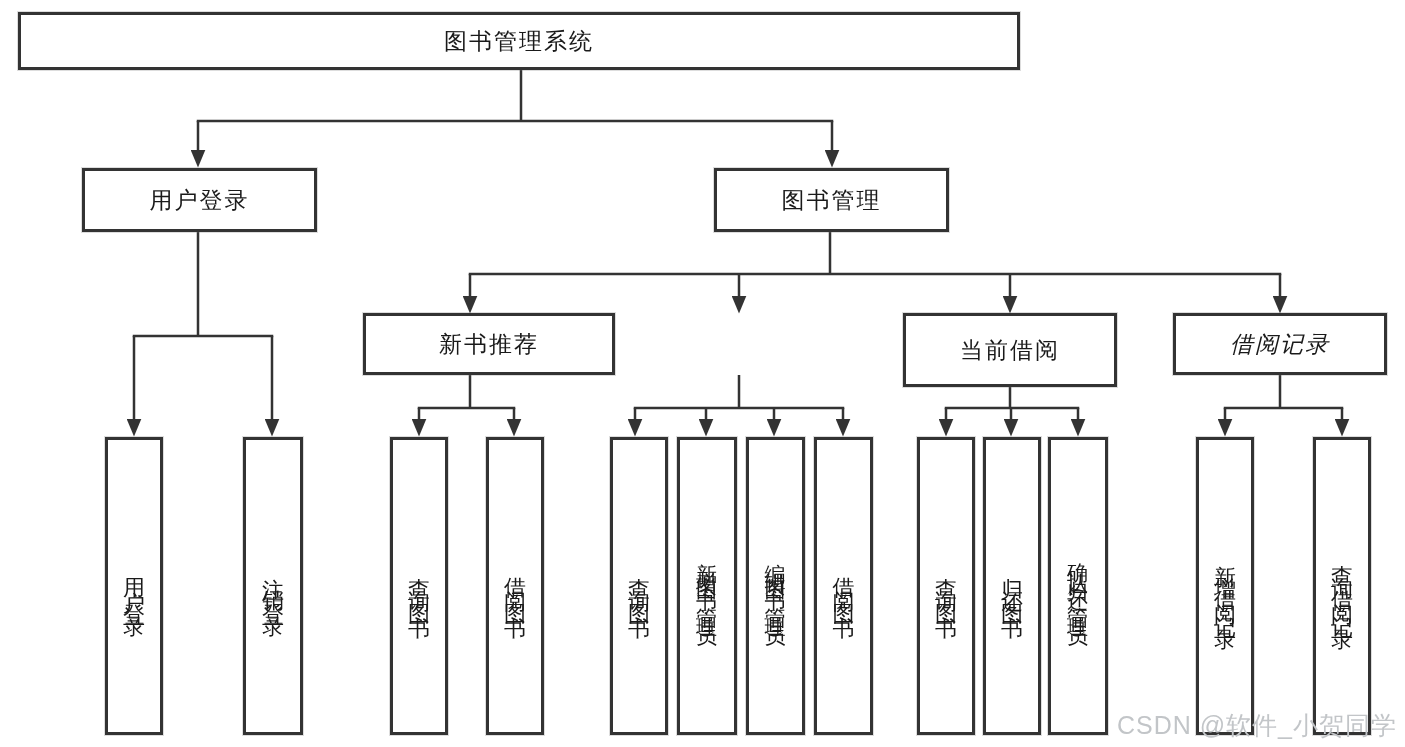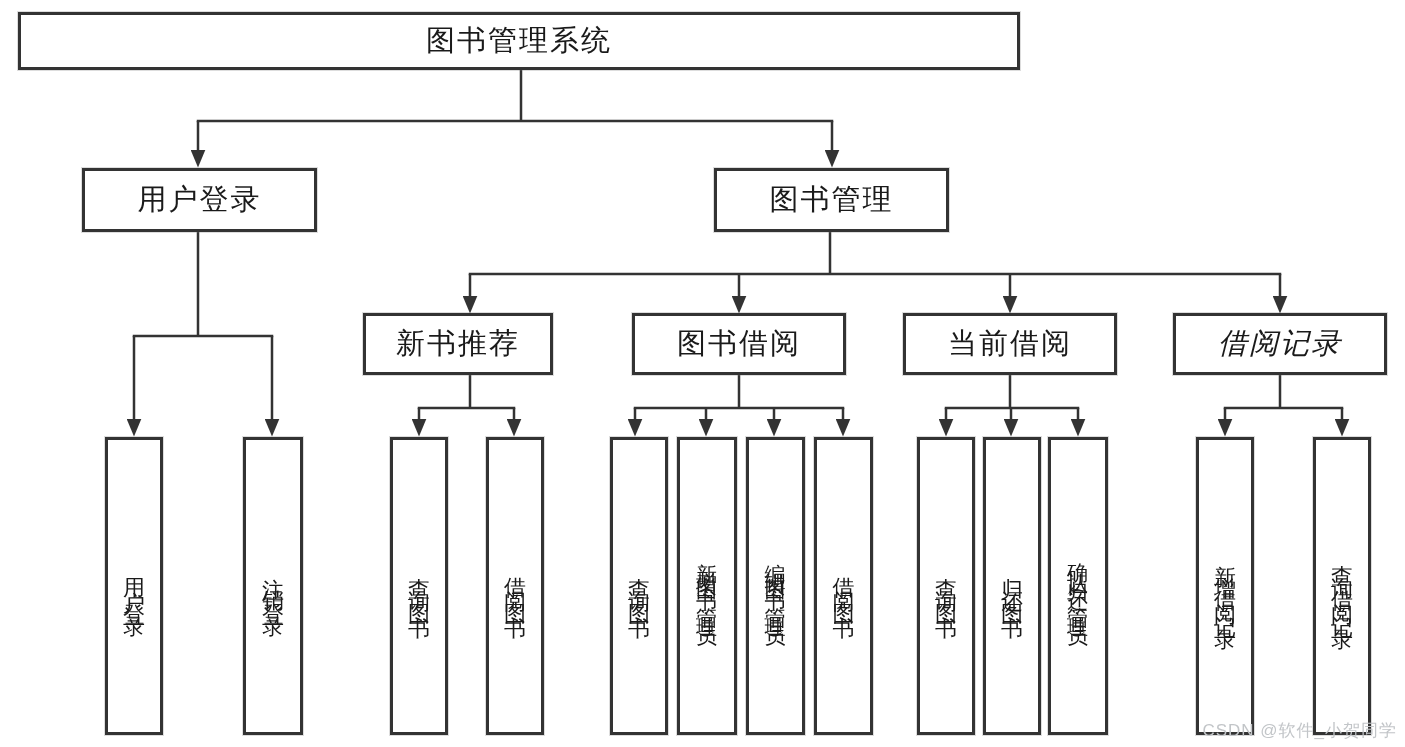--- a/index.html
+++ b/index.html
@@ -29,41 +29,41 @@
     background: #ffffff;
     border: 3px solid #333333;
     box-shadow: 0 0 0 1px rgba(120,120,120,0.25);
     display: flex;
     align-items: center;
     justify-content: center;
     color: #1a1a1a;
   }
   .box.root span,
   .box.branch span {
-    font-size: 29px;
+    font-size: 23px;
     letter-spacing: 2px;
     white-space: nowrap;
   }
   .box.leaf span {
     writing-mode: vertical-rl;
     text-orientation: mixed;
     font-size: 22px;
     letter-spacing: 13px;
     line-height: 1;
     white-space: nowrap;
   }
   .box.leaf.tight span {
     font-size: 21px;
     letter-spacing: 9px;
   }
   .watermark {
     position: absolute;
     right: 8px;
     bottom: 5px;
-    font-size: 17px;
+    font-size: 25px;
     color: #c2c5c8;
     letter-spacing: 1px;
     white-space: nowrap;
   }
 </style>
 </head>
 <body>
 
 <div class="stage">
 
@@ -114,27 +114,24 @@
     <span>图书管理系统</span>
   </div>
 
   <div class="box branch" style="left:82px; top:168px; width:235px; height:64px;">
     <span>用户登录</span>
   </div>
   <div class="box branch" style="left:714px; top:168px; width:235px; height:64px;text-align:center;">
     <span>图书管理</span>
   </div>
 
-  <div class="box branch" style="left:363px; top:313px; width:190px; height:62px;">
+  <div class="box branch" style="left:363px; top:313px; width:252px; height:62px;">
     <span>新书推荐</span>
   </div>
-  <div class="box branch" style="left:632px; top:313px; width:214px; height:62px;">
-    <span>图书借阅</span>
-  </div>
-  <div class="box branch" style="left:903px; top:313px; width:214px; height:62px;">
+  <div class="box branch" style="left:903px; top:313px; width:214px; height:74px;">
     <span>当前借阅</span>
   </div>
   <div class="box branch" style="left:1173px; top:313px; width:214px; height:62px;font-style:italic;">
     <span>借阅记录</span>
   </div>
 
   <div class="box leaf" style="left:105px; top:437px; width:58px; height:298px;">
     <span>用户登录</span>
   </div>
   <div class="box leaf" style="left:243px; top:437px; width:60px; height:298px;">

